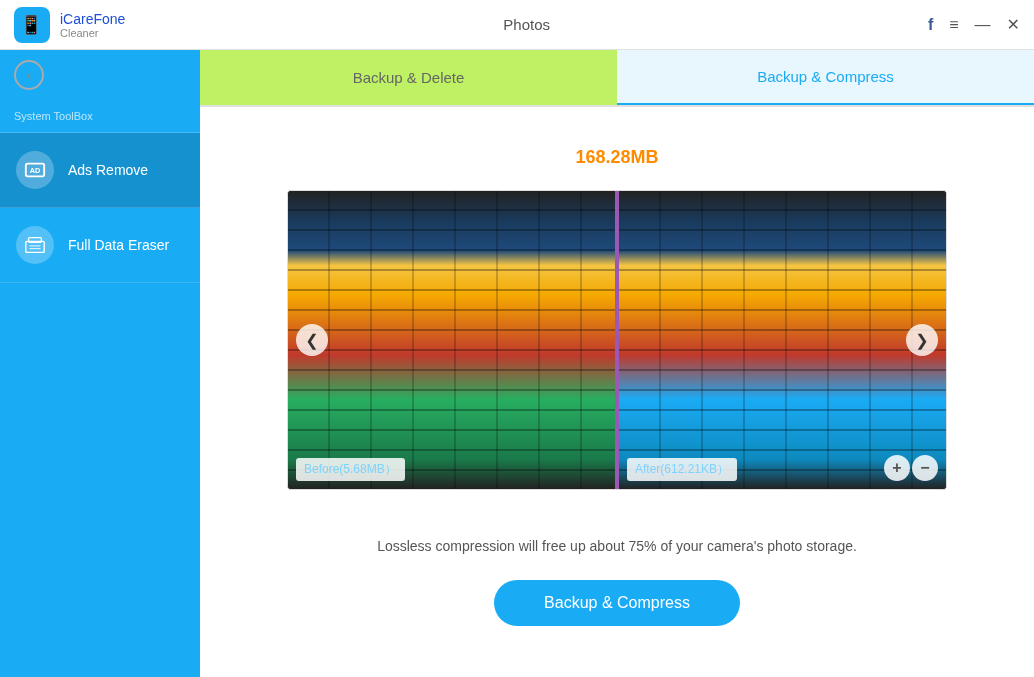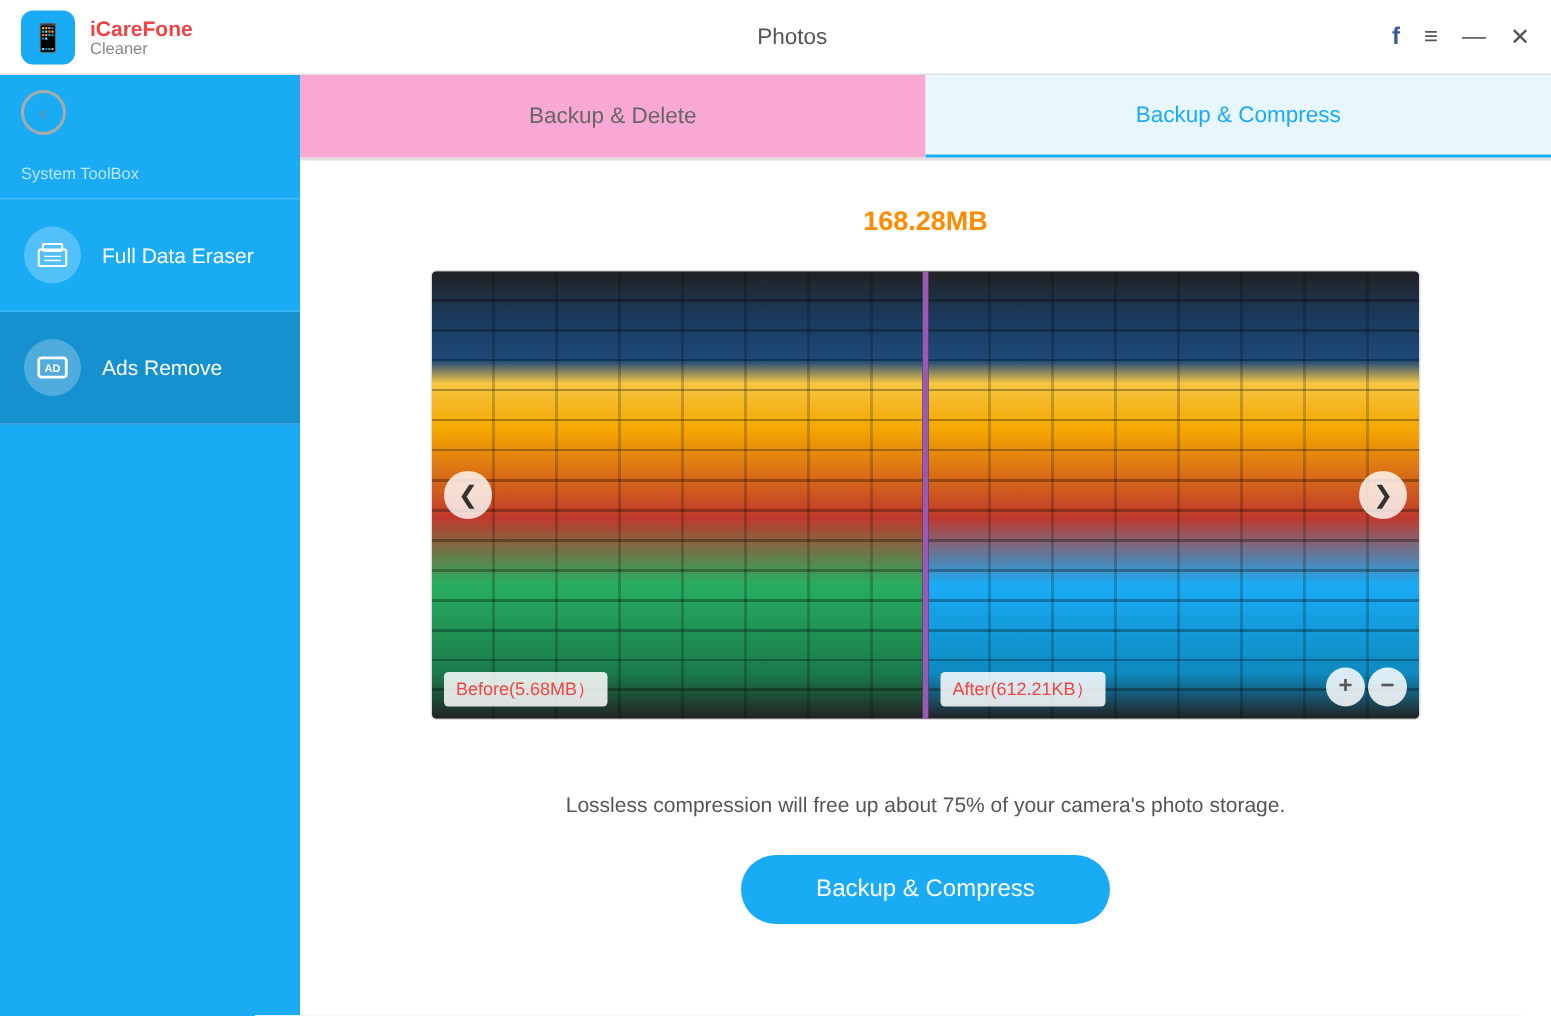--- a/index.html
+++ b/index.html
@@ -31,22 +31,22 @@
       justify-content: center;
       color: white;
       font-size: 18px;
     }
     .app-name {
       display: flex;
       flex-direction: column;
     }
     .app-name-main {
       font-size: 14px;
-      font-weight: bold;
-      color: #ef4444;
+      font-weight: normal;
+      color: #1d4ed8;
     }
     .app-name-sub {
       font-size: 11px;
       color: #888;
     }
     .title-bar-center {
       font-size: 15px;
       color: #555;
       font-weight: normal;
     }
@@ -146,37 +146,37 @@
       display: flex;
       border-bottom: 2px solid #e0e0e0;
       flex-shrink: 0;
     }
     .tab {
       flex: 1;
       padding: 18px 0;
       text-align: center;
       font-size: 15px;
       cursor: pointer;
-      background: #f9a8d4;
+      background: #bef264;
       color: #666;
       border: none;
     }
     .tab.active {
       background: #e8f6fe;
       color: #1aabf5;
       border-bottom: 2px solid #1aabf5;
     }
 
     
     .content-body {
       flex: 1;
       display: flex;
       flex-direction: column;
       align-items: center;
-      padding: 30px 40px 20px;
+      padding: 40px 40px 20px;
       overflow-y: auto;
     }
 
     .storage-info {
       font-size: 16px;
       color: #333;
       margin-bottom: 22px;
       display: flex;
       align-items: center;
       gap: 6px;
@@ -253,21 +253,21 @@
     .nav-arrow.right { right: 8px; }
 
     .image-label {
       position: absolute;
       bottom: 8px;
       left: 8px;
       background: rgba(255,255,255,0.85);
       font-size: 12px;
       padding: 3px 8px;
       border-radius: 3px;
-      color: #ef4444;
+      color: #7dd3fc;
     }
 
     .zoom-controls {
       position: absolute;
       bottom: 8px;
       right: 8px;
       display: flex;
       gap: 2px;
     }
     .zoom-btn {
@@ -325,42 +325,42 @@
 <div class="main-layout">
 
   <div class="sidebar">
     <div class="back-btn-area">
       <div class="back-btn">
         <span>‹</span>
       </div>
     </div>
     <div class="sidebar-system-toolbox">System ToolBox</div>
 
+
+    <div class="sidebar-item active">
+      <div class="sidebar-item-icon">
+        <svg width="22" height="22" viewBox="0 0 24 24" fill="white">
+          <rect x="2" y="5" width="20" height="14" rx="2" fill="none" stroke="white" stroke-width="2"></rect>
+          <text x="12" y="15" text-anchor="middle" fill="white" font-size="8" font-weight="bold">AD</text>
+        </svg>
+      </div>
+      <span class="sidebar-item-label">Ads Remove</span>
+    </div>
 
     <div class="sidebar-item">
       <div class="sidebar-item-icon">
         <svg width="22" height="22" viewBox="0 0 24 24" fill="white">
           <rect x="2" y="8" width="20" height="12" rx="1" fill="none" stroke="white" stroke-width="1.5"></rect>
           <rect x="5" y="4" width="14" height="5" rx="1" fill="none" stroke="white" stroke-width="1.5"></rect>
           <line x1="6" y1="13" x2="18" y2="13" stroke="white" stroke-width="1"></line>
           <line x1="6" y1="16" x2="18" y2="16" stroke="white" stroke-width="1"></line>
         </svg>
       </div>
       <span class="sidebar-item-label">Full Data Eraser</span>
     </div>
-
-    <div class="sidebar-item active">
-      <div class="sidebar-item-icon">
-        <svg width="22" height="22" viewBox="0 0 24 24" fill="white">
-          <rect x="2" y="5" width="20" height="14" rx="2" fill="none" stroke="white" stroke-width="2"></rect>
-          <text x="12" y="15" text-anchor="middle" fill="white" font-size="8" font-weight="bold">AD</text>
-        </svg>
-      </div>
-      <span class="sidebar-item-label">Ads Remove</span>
-    </div>
   </div>
 
   <div class="content-area">
 
     <div class="tabs">
       <button class="tab">Backup &amp; Delete</button>
       <button class="tab active">Backup &amp; Compress</button>
     </div>
 
     <div class="content-body">

